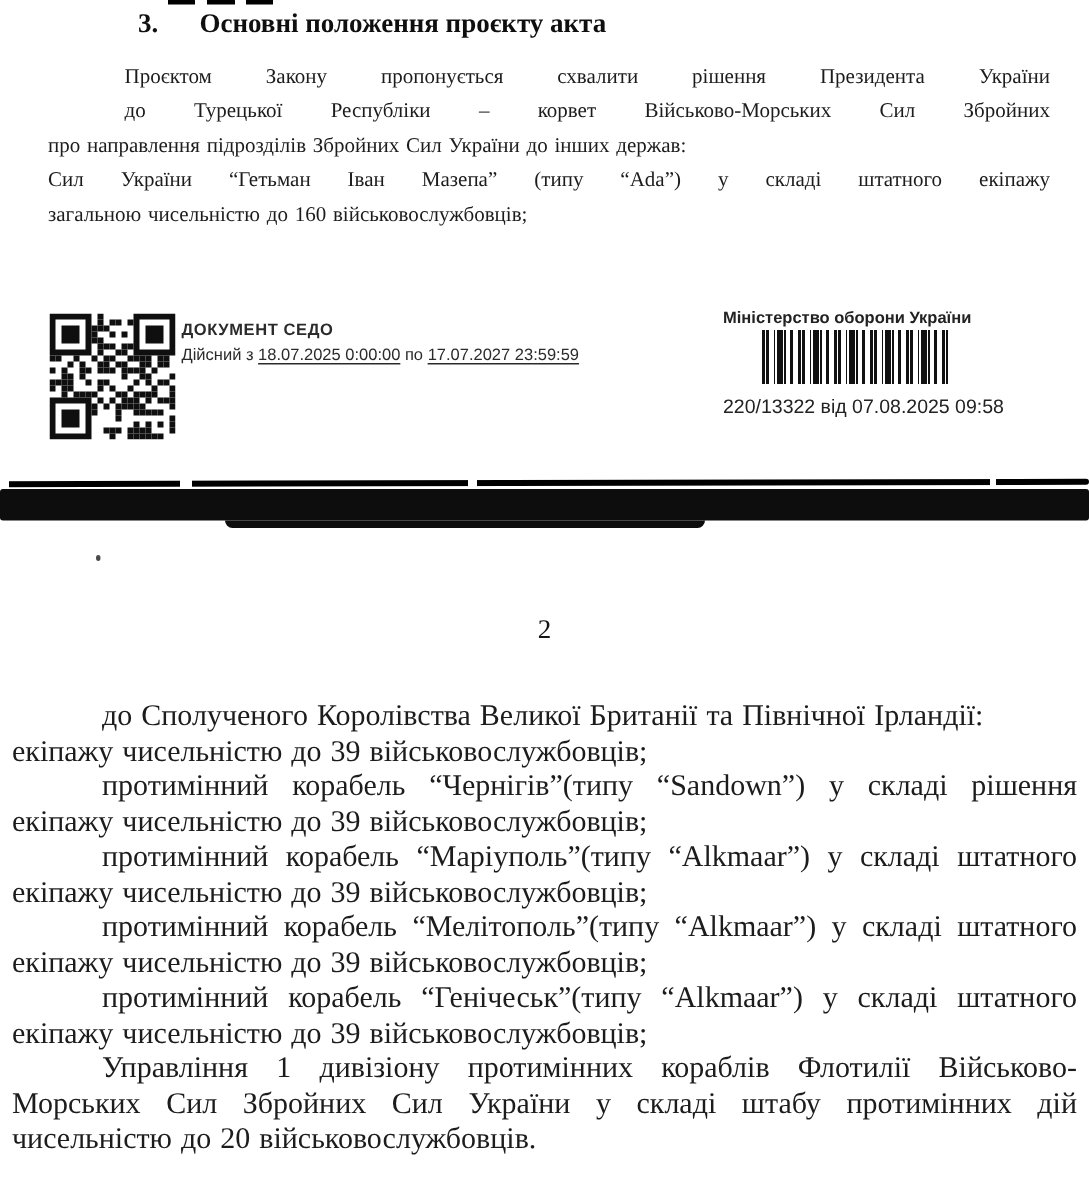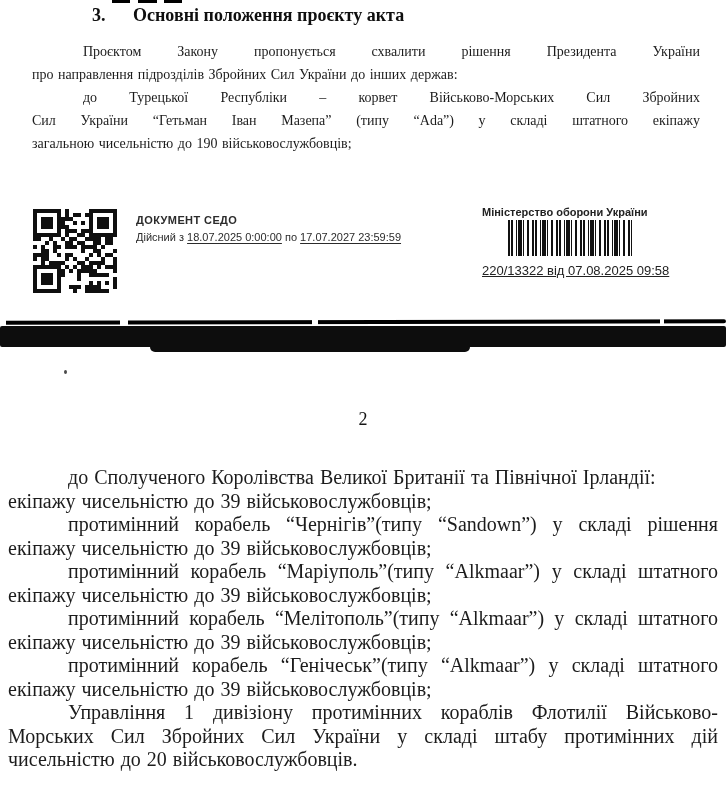--- a/index.html
+++ b/index.html
@@ -34,42 +34,42 @@
   .p2 { left: 8px;  top: 466px; width: 710px; font-size: 20px; line-height: 23.5px; }
   .ln { text-align: justify; }
   .ln.fill { text-align-last: justify; }
   .p1 .ln.indent { text-indent: 51px; }
   .p2 .ln.indent { text-indent: 60px; }
 
   
   .sig-stamp { position: absolute; left: 33px; top: 209px; display: flex; }
   .qr { width: 84px; height: 84px; }
   .sig-text {
-    margin-left: 19px; margin-top: 4px;
+    margin-left: 4px; margin-top: 4px;
     font-family: "Liberation Sans", sans-serif;
     font-size: 11px; line-height: 15.5px; color: #2b2b2b;
     white-space: nowrap;
   }
   .sig-title { font-weight: 600; letter-spacing: 0.4px; margin-bottom: 1px; }
   .u { text-decoration: underline; text-underline-offset: 2px; }
 
   
   .reg-stamp {
     position: absolute; left: 482px; top: 206px; width: 176px;
     font-family: "Liberation Sans", sans-serif; color: #222;
   }
   .reg-org { font-size: 11px; font-weight: 700; white-space: nowrap; }
   .barcode {
     width: 124px; height: 36px; margin: 2px auto 0;
     background: repeating-linear-gradient(90deg,
       #111 0 2px, #fff 2px 3px, #111 3px 5px, #fff 5px 8px,
       #111 8px 9px, #fff 9px 10px, #111 10px 14px, #fff 14px 15px,
       #111 15px 16px, #fff 16px 19px, #111 19px 21px, #fff 21px 24px);
   }
-  .reg-num { font-size: 13px; margin-top: 7px; white-space: nowrap; text-decoration: underline; }
+  .reg-num { font-size: 13px; margin-top: 7px; white-space: nowrap; }
 
   
   .separator { position: absolute; left: 0; top: 320px; width: 726px; }
   .sep-thin {
     height: 4px; border-radius: 2px; transform: rotate(-0.12deg);
     background: linear-gradient(90deg, transparent 0 6px, #000 6px 120px, transparent 120px 128px,
       #000 128px 312px, transparent 312px 318px, #000 318px 660px, transparent 660px 664px, #000 664px 100%);
   }
   .sep-main { height: 21px; margin-top: 2px; background: #0d0d0d; border-radius: 2px; }
   .sep-lip  { height: 5px; width: 320px; margin-left: 150px; background: #0d0d0d; border-radius: 0 0 6px 6px; }
@@ -86,24 +86,24 @@
 <div class="page">
 
   <div class="artifact-top"></div>
 
   <div class="heading">
     <span class="h-num">3.</span><span class="h-title">Основні положення проєкту акта</span>
   </div>
 
   <div class="body-text p1">
     <div class="ln indent fill">Проєктом Закону пропонується схвалити рішення Президента України</div>
+    <div class="ln indent fill">до Турецької Республіки – корвет Військово-Морських Сил Збройних</div>
     <div class="ln">про направлення підрозділів Збройних Сил України до інших держав:</div>
-    <div class="ln indent fill">до Турецької Республіки – корвет Військово-Морських Сил Збройних</div>
     <div class="ln fill">Сил України “Гетьман Іван Мазепа” (типу “Ada”) у складі штатного екіпажу</div>
-    <div class="ln">загальною чисельністю до 190 військовослужбовців;</div>
+    <div class="ln">загальною чисельністю до 160 військовослужбовців;</div>
   </div>
 
   <div class="sig-stamp">
     <div class="qr">
       <svg id="qr-svg" viewBox="0 0 84 84" width="84" height="84" fill="#0f0f0f" xmlns="http://www.w3.org/2000/svg">
         <rect x="0" y="0" width="28" height="28"></rect>
           <rect x="4" y="4" width="20" height="20" fill="#fff"></rect>
           <rect x="8" y="8" width="12" height="12"></rect>
         <rect x="56" y="0" width="28" height="28"></rect>
           <rect x="60" y="4" width="20" height="20" fill="#fff"></rect>

